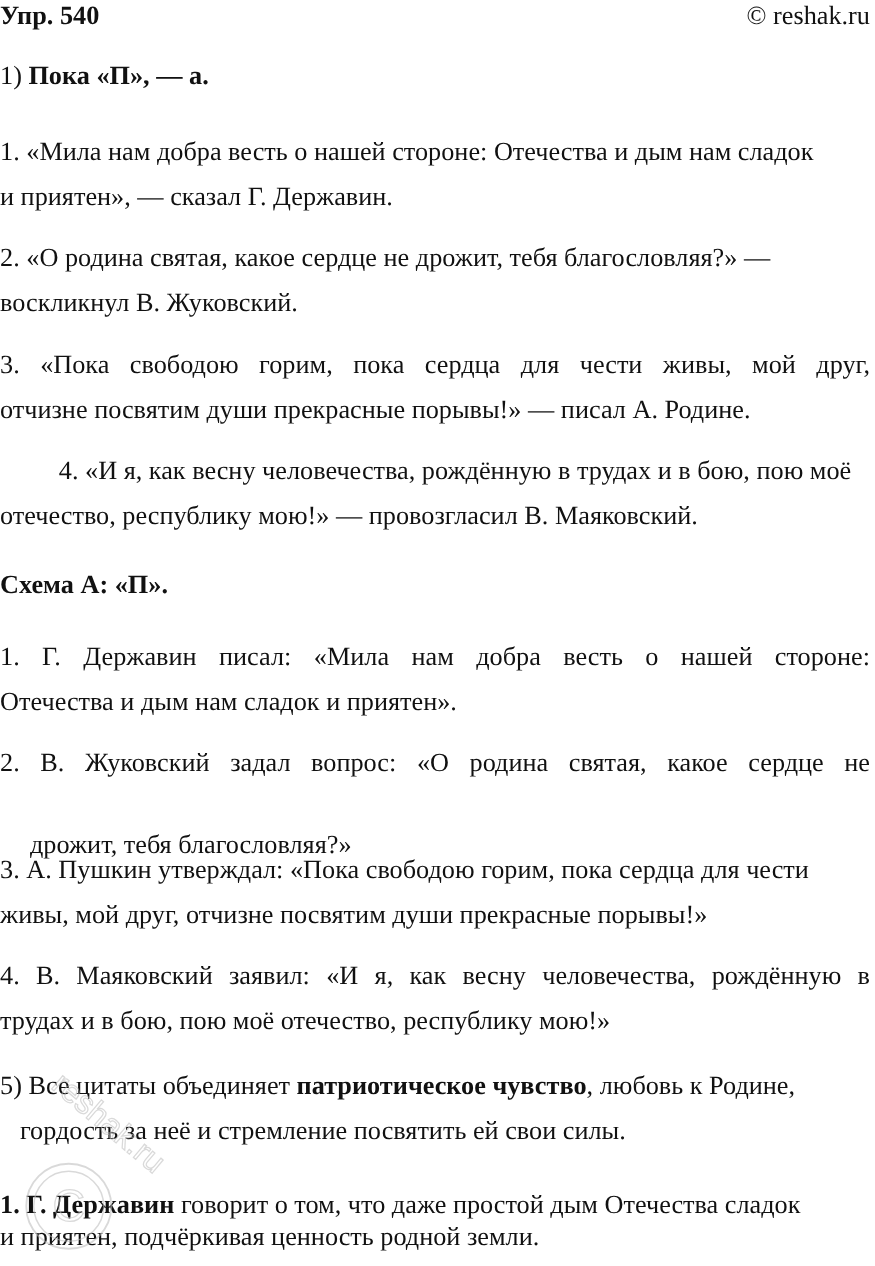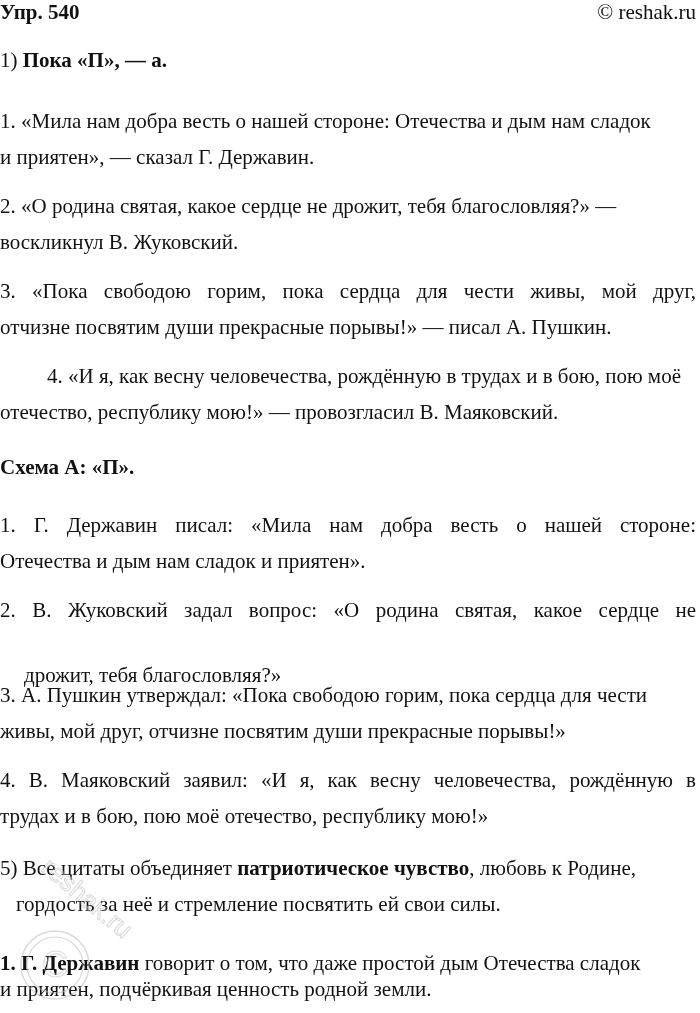--- a/index.html
+++ b/index.html
@@ -82,21 +82,21 @@
     <span>1) </span><b>Пока «П», — а.</b>
   </div>
 
   <div class="line" style="top:106px;">1. «Мила нам добра весть о нашей стороне: Отечества и дым нам сладок</div>
   <div class="line" style="top:142px;">и приятен», — сказал Г. Державин.</div>
 
   <div class="line" style="top:191px;">2. «О родина святая, какое сердце не дрожит, тебя благословляя?» —</div>
   <div class="line" style="top:227px;">воскликнул В. Жуковский.</div>
 
   <div class="line justify" style="top:276px;">3. «Пока свободою горим, пока сердца для чести живы, мой друг,</div>
-  <div class="line" style="top:312px;">отчизне посвятим души прекрасные порывы!» — писал А. Пушкин.</div>
+  <div class="line" style="top:312px;">отчизне посвятим души прекрасные порывы!» — писал А. Родине.</div>
 
   <div class="line" style="top:361px;padding-left:47px;">4. «И я, как весну человечества, рождённую в трудах и в бою, пою моё</div>
   <div class="line" style="top:397px;">отечество, республику мою!» — провозгласил В. Маяковский.</div>
 
   <div class="line" style="top:452px;">
     <b>Схема А: «П».</b>
   </div>
 
   <div class="line justify" style="top:510px;">1. Г. Державин писал: «Мила нам добра весть о нашей стороне:</div>
   <div class="line" style="top:546px;">Отечества и дым нам сладок и приятен».</div>

